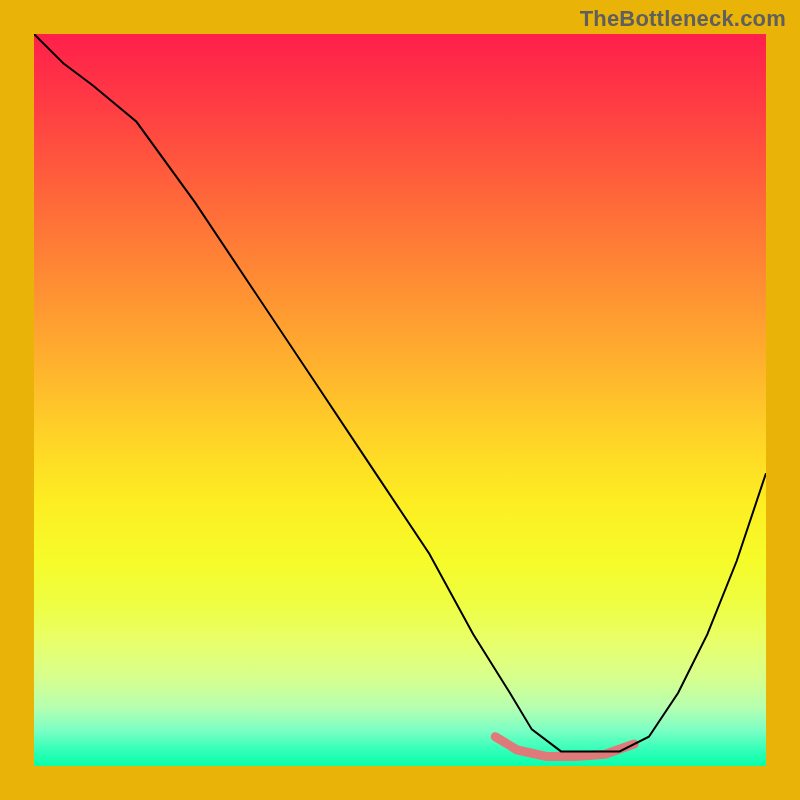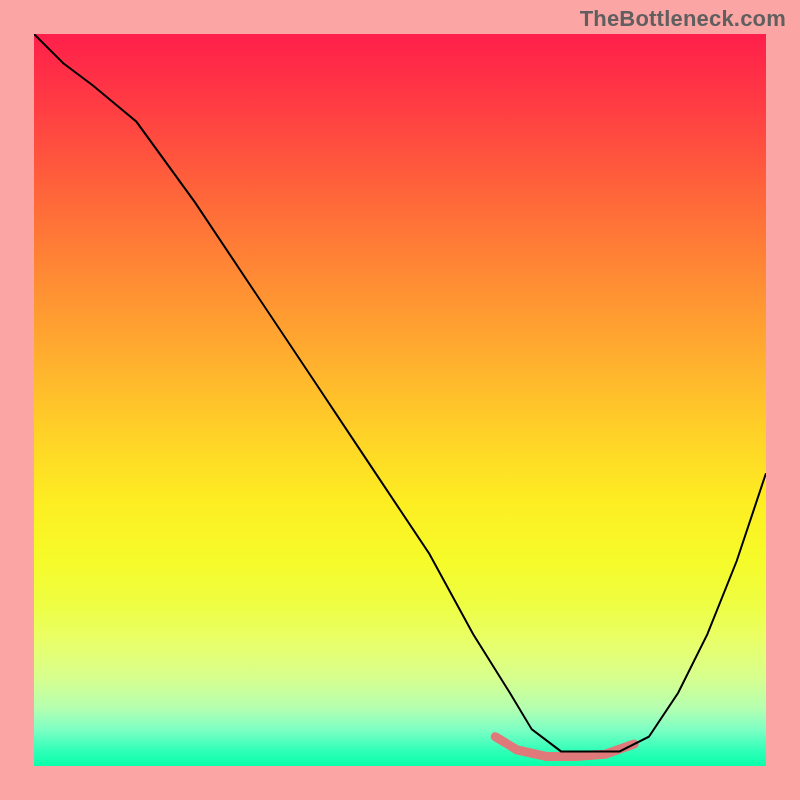--- a/index.html
+++ b/index.html
@@ -9,21 +9,21 @@
     height: 800px;
     background: #000;
     overflow: hidden;
     font-family: Arial, Helvetica, sans-serif;
   }
   .frame {
     position: absolute;
     left: 0; top: 0;
     width: 800px;
     height: 800px;
-    background: #fca5a5;
+    background: #eab308;
   }
   .watermark {
     position: absolute;
     top: 6px;
     right: 14px;
     color: #5f5f5f;
     font-size: 22px;
     font-weight: 600;
     letter-spacing: 0.2px;
     z-index: 5;

